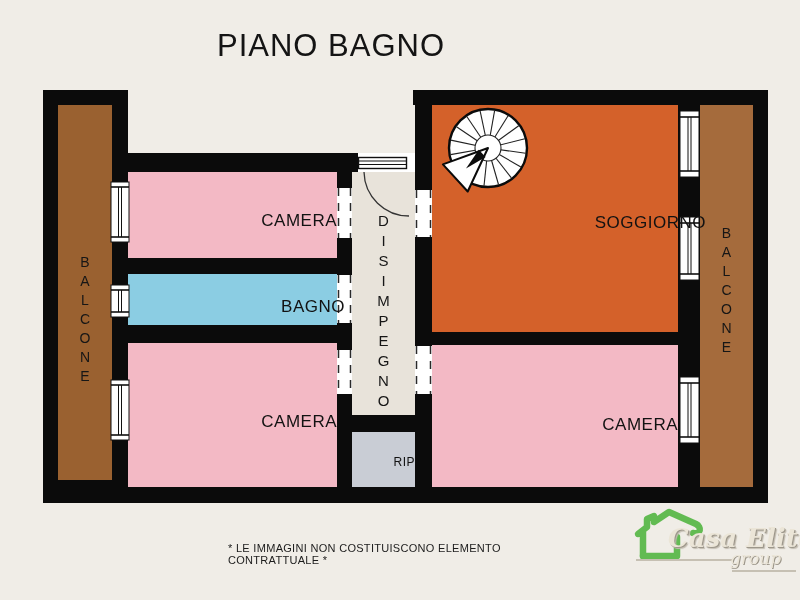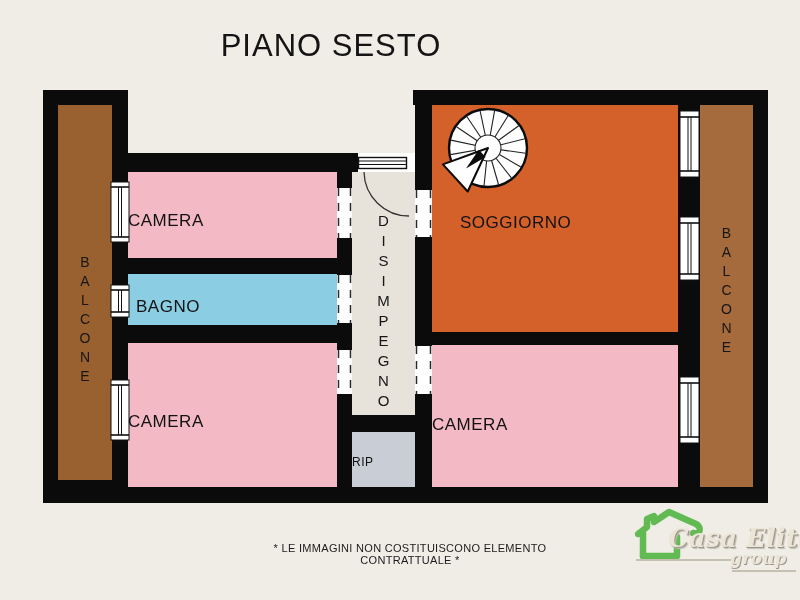--- a/index.html
+++ b/index.html
@@ -1,36 +1,36 @@
 <!DOCTYPE html>
 <html><head>
 <meta charset="utf-8">
 <style>
   html,body{margin:0;padding:0;}
   body{width:800px;height:600px;overflow:hidden;background:#f0ede7;font-family:"Liberation Sans",sans-serif;}
   .stage{position:relative;width:800px;height:600px;background:#f0ede7;}
   .plan-svg{position:absolute;left:0;top:0;}
   .overlay{position:absolute;color:#151515;}
   .page-title{left:181px;top:28px;width:300px;text-align:center;font-size:31px;letter-spacing:1px;color:#141414;}
-  .room-label{position:absolute;text-align:left;font-size:17px;letter-spacing:.5px;color:#121212;}
+  .room-label{position:absolute;text-align:right;font-size:17px;letter-spacing:.5px;color:#121212;}
   .lbl-camera1{left:128px;top:211px;width:209px;}
   .lbl-bagno{left:128px;top:297px;width:209px;margin-left:8px;}
   .lbl-camera2{left:128px;top:412px;width:209px;}
   .lbl-soggiorno{left:432px;top:213px;width:246px;margin-left:28px;}
   .lbl-camera3{left:432px;top:415px;width:246px;}
   .lbl-rip{left:352px;top:455px;width:63px;font-size:12px;}
   .vlabel{position:absolute;text-align:center;white-space:pre-line;color:#161616;}
   .lbl-disimpegno{left:352px;top:211px;width:63px;font-size:15px;line-height:20px;letter-spacing:0;}
   .lbl-balcone-left{left:58px;top:253px;width:54px;font-size:14px;line-height:19px;}
   .lbl-balcone-right{left:700px;top:224px;width:53px;font-size:14px;line-height:19px;}
-  .disclaimer{left:228px;top:542px;width:364px;text-align:center;font-size:11px;letter-spacing:.3px;color:#1c1c1c;}
+  .disclaimer{left:228px;top:542px;width:364px;text-align:left;font-size:11px;letter-spacing:.3px;color:#1c1c1c;}
   .logo{position:absolute;left:628px;top:501px;width:172px;height:84px;}
   .logo-house{position:absolute;left:2px;top:4px;}
   .logo-brand{position:absolute;left:40px;top:22px;font-family:"DejaVu Serif",serif;font-style:italic;font-weight:bold;font-size:26px;color:#ebe5d7;text-shadow:1px 1px 0 #9d978b,2px 2px 1px #c2bcb0;white-space:nowrap;}
-  .logo-sub{position:absolute;left:102px;top:47px;font-family:"DejaVu Serif",serif;font-style:italic;font-weight:bold;font-size:17px;color:#ebe5d7;text-shadow:1px 1px 0 #9d978b;white-space:nowrap;}
+  .logo-sub{position:absolute;left:102px;top:47px;font-family:"DejaVu Serif",serif;font-style:italic;font-weight:normal;font-size:17px;color:#ebe5d7;text-shadow:1px 1px 0 #9d978b;white-space:nowrap;}
   .logo-line1{position:absolute;left:8px;top:58px;width:98px;height:2px;background:#c6c0b3;}
   .logo-line2{position:absolute;left:104px;top:69px;width:64px;height:2px;background:#c6c0b3;}
 </style>
 </head>
 <body>
 
 <div class="stage">
 
   <svg class="plan-svg" width="800" height="600" viewBox="0 0 800 600">
 
@@ -163,21 +163,21 @@
           <line x1="488" y1="148" x2="511.4" y2="177.9"></line>
         <line x1="488" y1="148" x2="498.5" y2="184.5"></line>
           <line x1="488" y1="148" x2="484" y2="185.8"></line>
       </g>
       <circle cx="488" cy="148" r="13" fill="#ffffff" stroke="#222222" stroke-width="1.1"></circle>
       <polygon points="488,148 467.7,191.5 442.9,164.4" fill="#ffffff" stroke="#0b0b0b" stroke-width="2" stroke-linejoin="round"></polygon>
       <polygon points="466,168.5 478.8,149.8 485.6,157.1" fill="#0b0b0b"></polygon>
     </g>
   </svg>
 
-  <div class="overlay page-title">PIANO SESTO</div>
+  <div class="overlay page-title">PIANO BAGNO</div>
 
   <div class="room-label lbl-camera1">CAMERA</div>
   <div class="room-label lbl-bagno">BAGNO</div>
   <div class="room-label lbl-camera2">CAMERA</div>
   <div class="room-label lbl-soggiorno">SOGGIORNO</div>
   <div class="room-label lbl-camera3">CAMERA</div>
   <div class="room-label lbl-rip">RIP</div>
 
   <div class="vlabel lbl-disimpegno">D
 I

